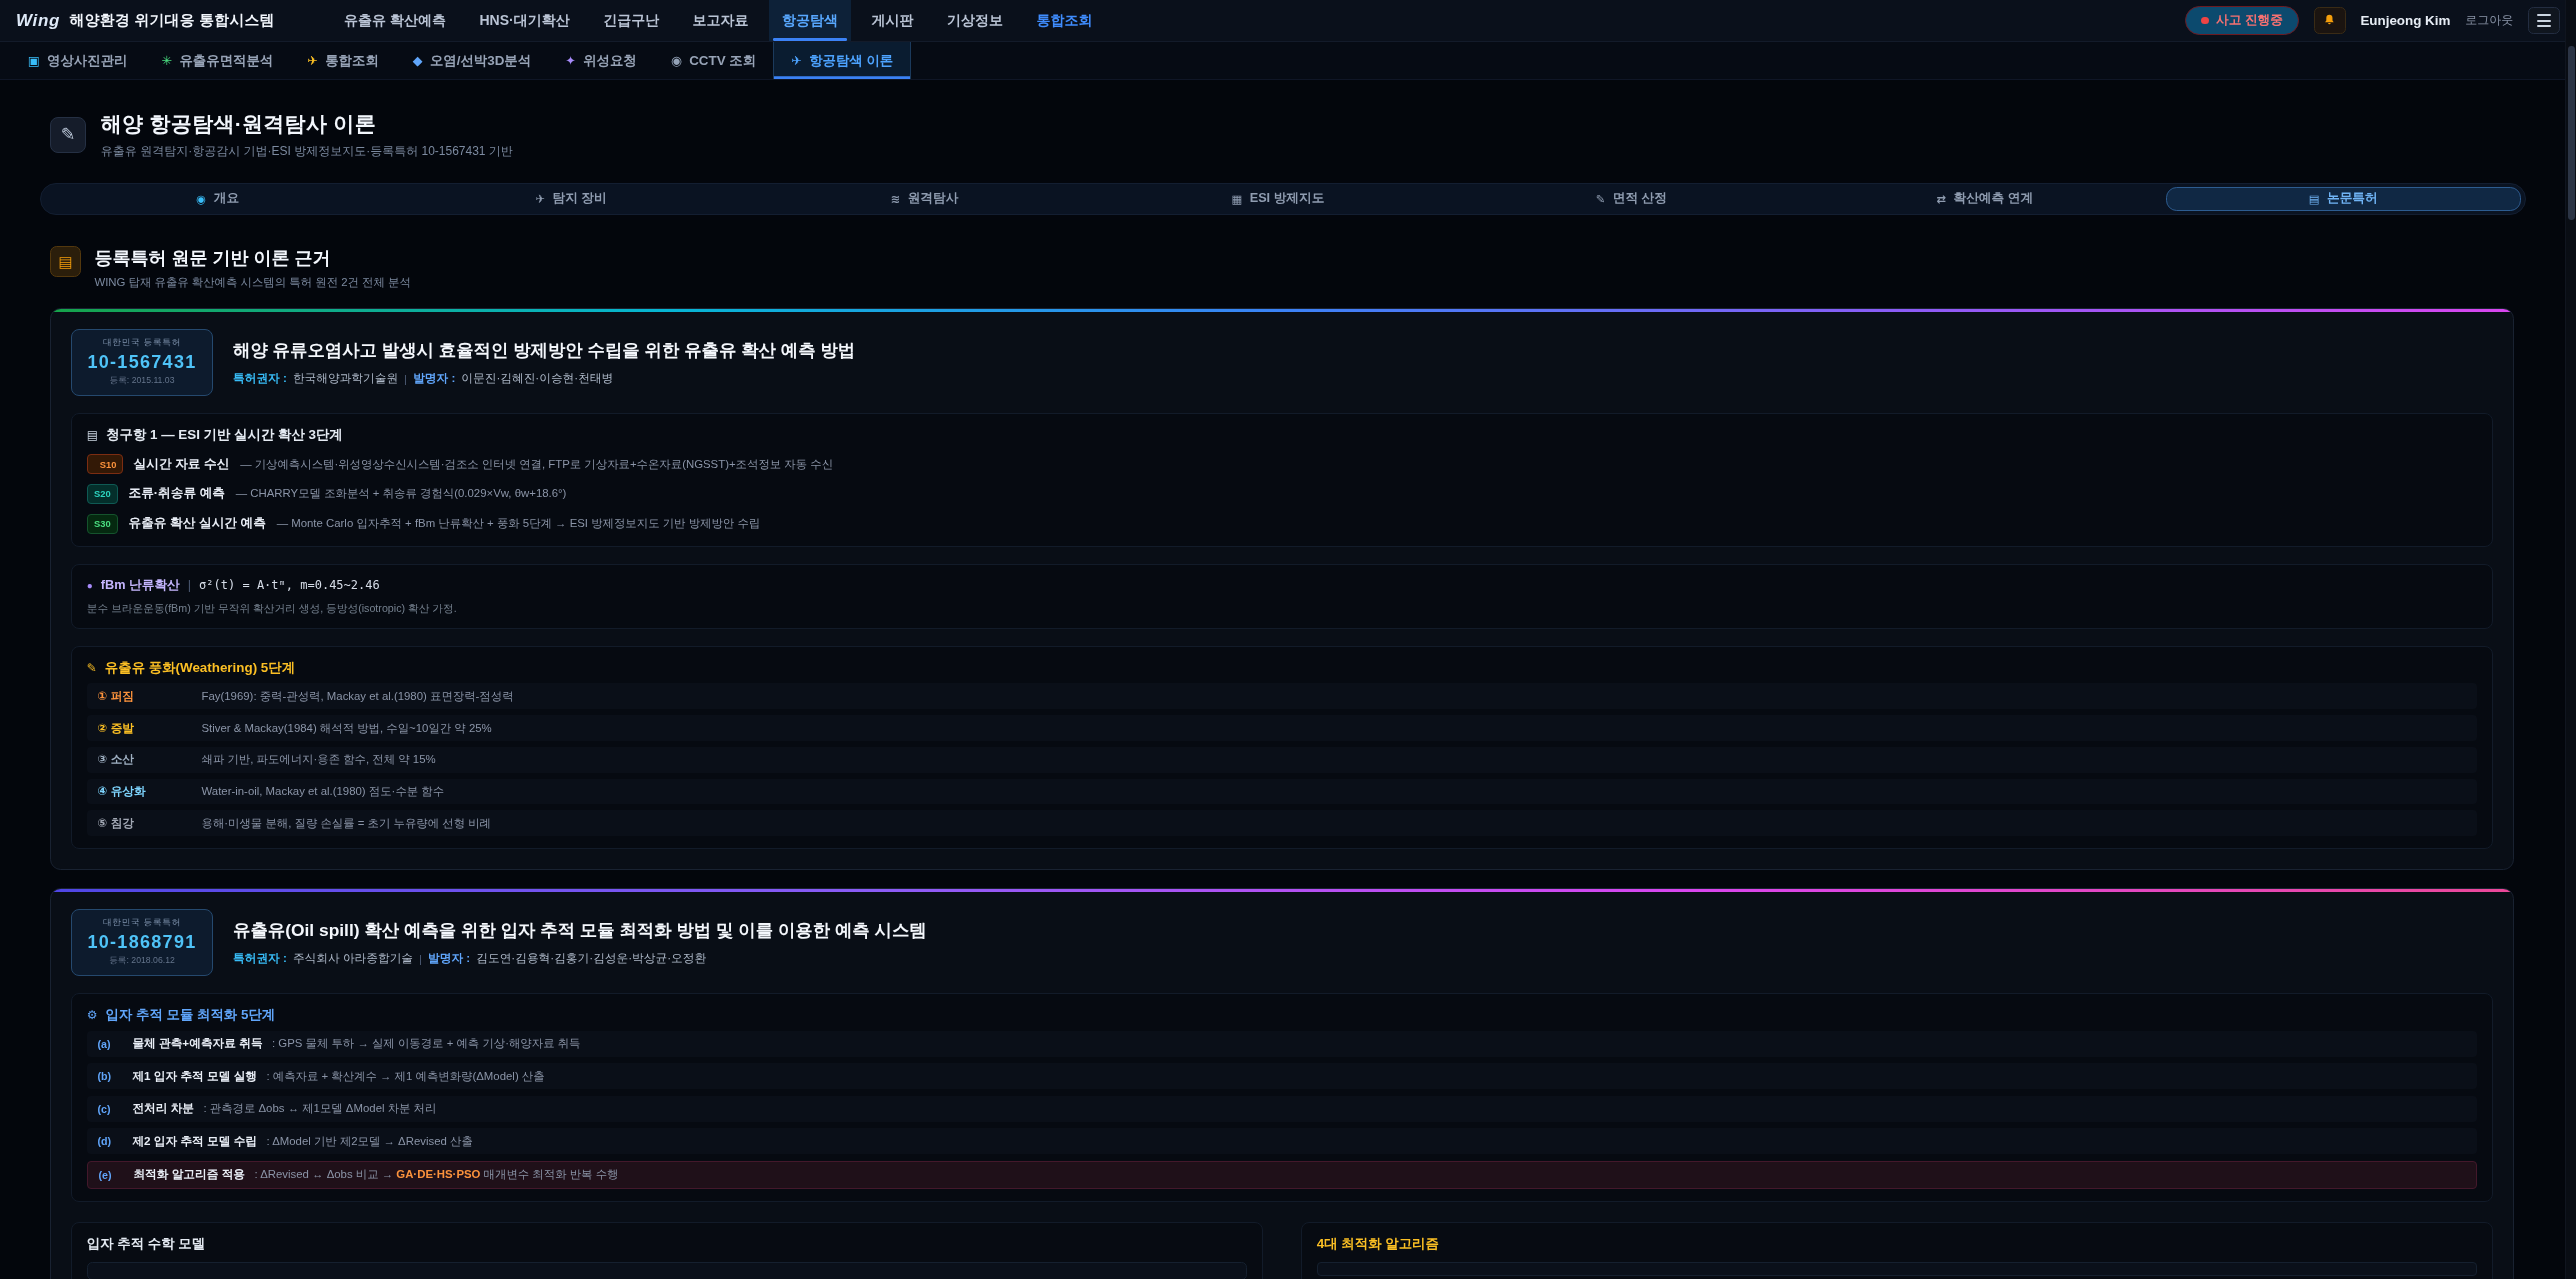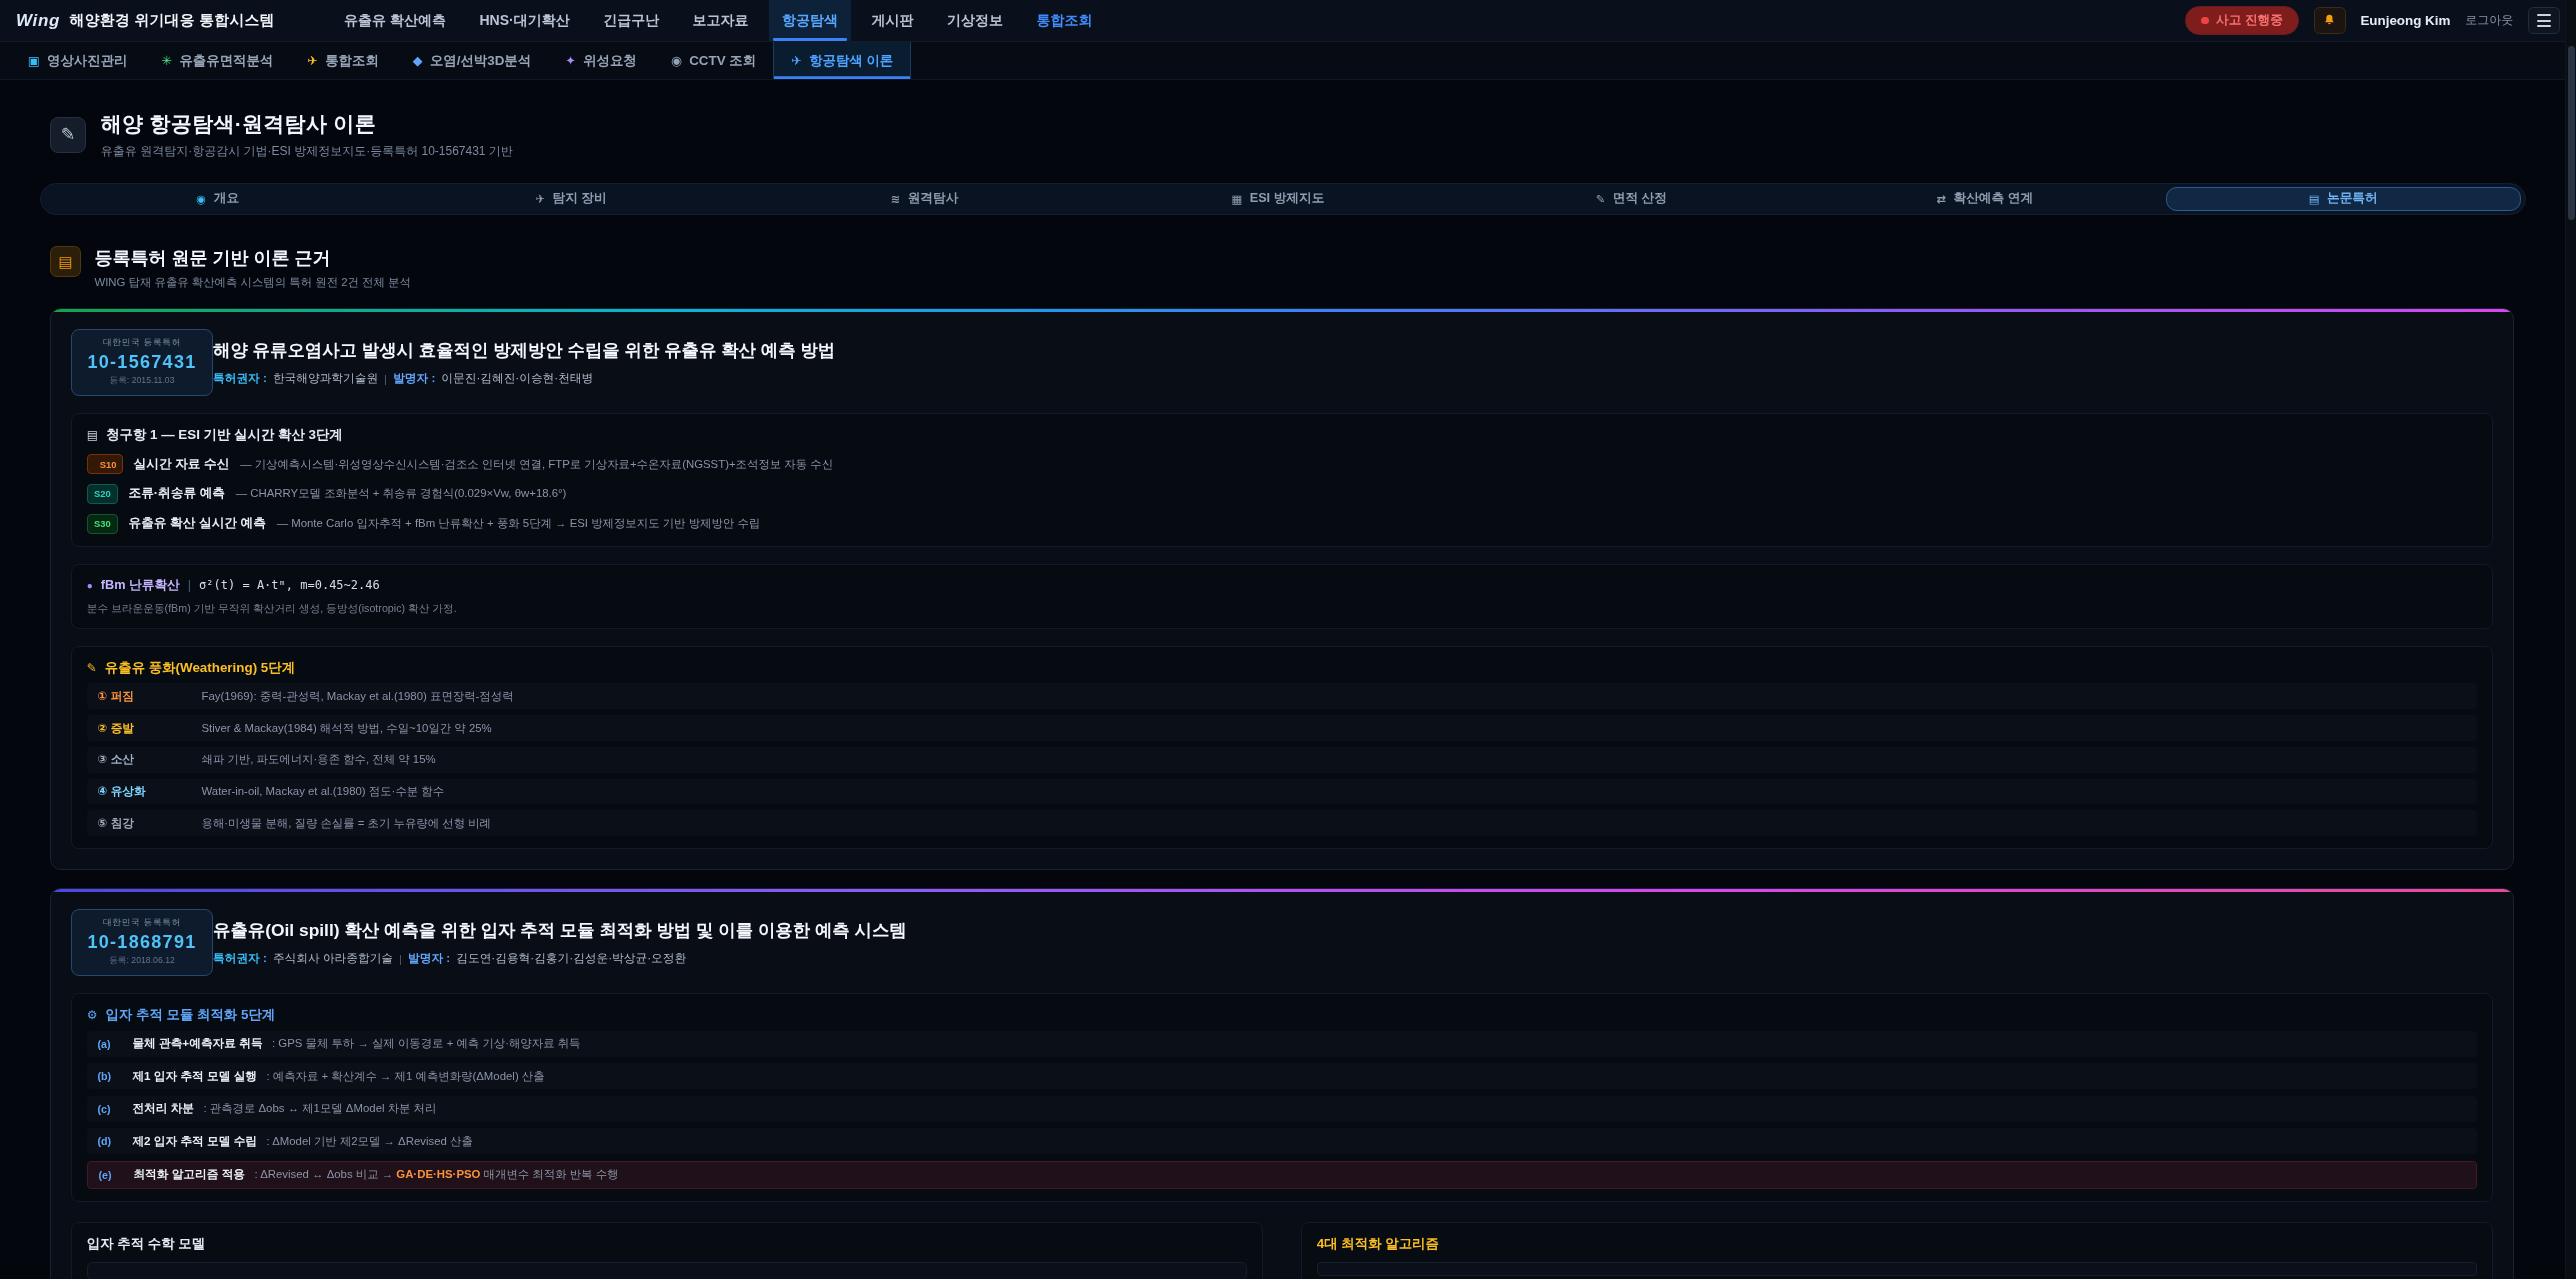--- a/index.html
+++ b/index.html
@@ -18,21 +18,21 @@
   .brand-title { font-size: 14.8px; font-weight: bold; color: #f2f6fc; letter-spacing: 0.3px; }
   .mainnav { display: flex; margin-left: 56px; gap: 6.7px; height: 100%; }
   .nav-item { display: flex; align-items: center; padding: 0 13.4px; font-size: 14px; font-weight: bold;
               color: #bac4d5; position: relative; cursor: pointer; white-space: nowrap; }
   .nav-item.active { color: #58a8ff; background: #0d2138; }
   .nav-item.active::after { content: ""; position: absolute; left: 4px; right: 4px; bottom: 0;
                             height: 2.7px; background: #3b82f6; border-radius: 1.3px; }
   .nav-item.accent { color: #3f8cfd; }
   .top-right { margin-left: auto; display: flex; align-items: center; gap: 14.8px; }
   .incident-badge { display: flex; align-items: center; gap: 7.4px; border: 1.3px solid #6d1a21;
-                    background: #7f1d1d; color: #f87171; font-size: 12.7px; font-weight: bold;
+                    background: #0c4a6e; color: #f87171; font-size: 12.7px; font-weight: bold;
                     padding: 5.4px 14.8px; border-radius: 16px; white-space: nowrap; }
   .incident-dot { width: 7.4px; height: 7.4px; border-radius: 50%; background: #ef4444; }
   .icon-btn { width: 32px; height: 27px; border: 1.3px solid #232d41; background: #10161f;
               border-radius: 5.4px; display: flex; align-items: center; justify-content: center; cursor: pointer; }
   .bell-btn { background: #1b1410; border-color: #3a2b15; }
   .hamburger { display: flex; flex-direction: column; gap: 3.4px; }
   .hamburger span { display: block; width: 14.8px; height: 2px; background: #cbd5e1; border-radius: 1.3px; }
   .user-name { font-size: 13.4px; font-weight: bold; color: #e7edf5; white-space: nowrap; }
   .logout { font-size: 12px; color: #8b95a8; cursor: pointer; white-space: nowrap; }
 
@@ -71,21 +71,21 @@
                 display: flex; align-items: center; justify-content: center; }
   .section-title { font-size: 18px; font-weight: bold; color: #f3f7fd; }
   .section-sub { font-size: 11.4px; color: #7c8aa0; margin-top: 5.4px; }
 
   
   .card { margin: 17.4px 62px 0 50px; background: #090e16; border: 1.3px solid #192231;
           border-radius: 10.7px; position: relative; overflow: hidden; padding: 20px; }
   .grad { position: absolute; top: 0; left: 0; right: 0; height: 3.4px; }
   .g1 { background: linear-gradient(90deg,#16a34a,#06b6d4,#3b82f6,#8b5cf6,#d946ef); }
   .g2 { background: linear-gradient(90deg,#4f46e5,#8b5cf6,#d946ef,#ec4899); }
-  .pat-head { display: flex; align-items: center; }
+  .pat-head { display: flex; align-items: center; gap: 20px; }
   .pat-badge { min-width: 142px; background: #0d1b2d; border: 1.3px solid #25496e; border-radius: 8px;
                display: flex; flex-direction: column; align-items: center; padding: 7.4px 9.4px; gap: 2.7px; }
   .pat-badge .t { font-size: 8.7px; color: #7f93ad; letter-spacing: 0.7px; }
   .pat-badge .num { font-size: 18px; font-weight: bold; color: #4fc3f7; letter-spacing: 1.3px; }
   .pat-badge .d { font-size: 8.7px; color: #64748b; }
   .pat-title { font-size: 17.4px; font-weight: bold; color: #f4f7fc; }
   .pat-meta { font-size: 11.7px; color: #aeb9c9; margin-top: 9.4px; display: flex; gap: 6px; align-items: center; }
   .k1 { color: #38bdf8; font-weight: bold; } .k2 { color: #60a5fa; font-weight: bold; }
   .msep { color: #4b5a72; }
 

